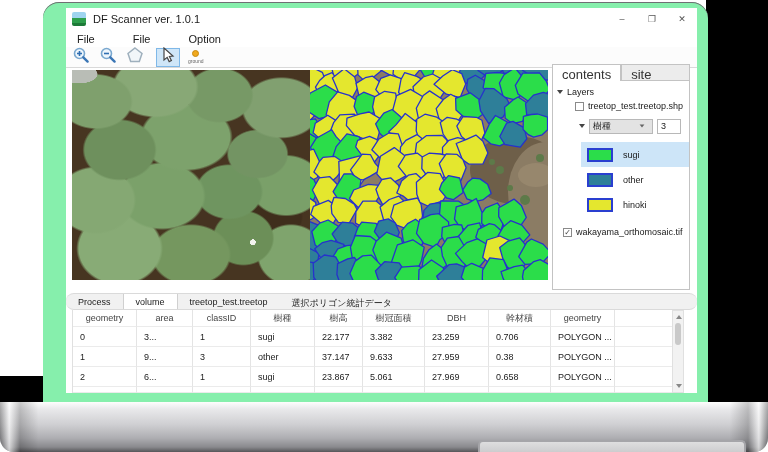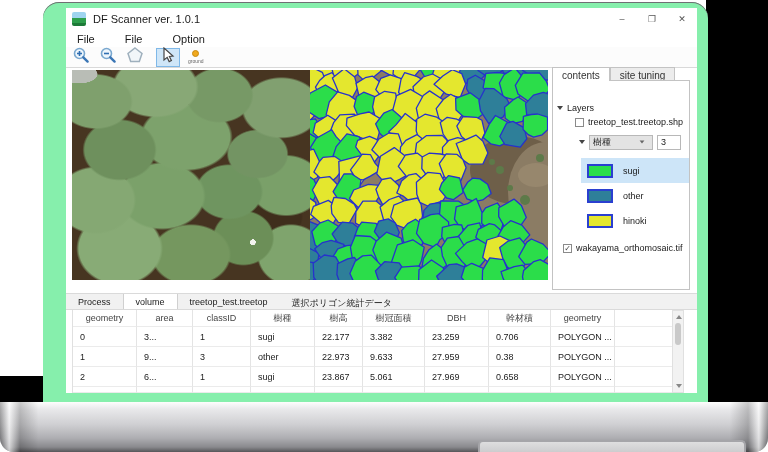--- a/index.html
+++ b/index.html
@@ -27,21 +27,21 @@
   
   .titlebar { position:absolute; left:0; top:0; width:631px; height:22px; background:#fff;
               display:flex; align-items:center; }
   .appicon { width:14px; height:14px; margin-left:6px; border-radius:2px;
              background:linear-gradient(180deg,#9fd4ef 0 42%, #2e9e4c 42% 76%, #1d7a38 76%); }
   .apptitle { font-size:11px; color:#1a1a1a; margin-left:7px; }
   .winbtns { margin-left:auto; display:flex; align-items:center; gap:0; }
   .winbtn { width:30px; height:22px; display:flex; align-items:center; justify-content:center;
             font-size:9px; color:#555; }
   .menubar { position:absolute; left:0; top:22px; width:631px; height:17px; background:#fff;
-             display:flex; align-items:center; gap:8px; font-size:11px; color:#1a1a1a; }
+             display:flex; align-items:center; gap:16px; font-size:11px; color:#1a1a1a; }
   .menuitem { padding:0 11px; }
   .toolbar { position:absolute; left:0; top:39px; width:631px; height:21px; background:#fcfcfc;
              border-bottom:1px solid #d9d9d9; display:flex; align-items:center; }
   .tool { width:24px; height:19px; display:flex; align-items:center; justify-content:center; margin-left:3px; }
   .tool.active { background:#cfe6f8; border:1px solid #7fb8e8; }
   .tool-ground { display:flex; flex-direction:column; align-items:center; margin-left:8px; }
   .gdot { width:7px; height:7px; border-radius:50%; background:#f0a91e; border:1px solid #c88a10; }
   .glabel { font-size:5px; color:#666; margin-top:1px; }
 
   
@@ -64,21 +64,21 @@
       radial-gradient(65px 50px at 50% 88%, #75975f 0 58%, rgba(0,0,0,0) 62%),
       radial-gradient(50px 45px at 72% 80%, #6c8f58 0 58%, rgba(0,0,0,0) 62%),
       radial-gradient(55px 50px at 92% 88%, #7fa46d 0 58%, rgba(0,0,0,0) 62%),
       radial-gradient(50px 35px at 60% 70%, #453321 0 60%, rgba(0,0,0,0) 64%),
       radial-gradient(45px 35px at 85% 70%, #3f2e1c 0 60%, rgba(0,0,0,0) 64%);
   }
   .polymap { left:244px; top:62px; width:238px; height:210px; display:block; }
 
   
   .rpanel { left:486px; top:56px; width:138px; height:226px; }
-  .rtabs { display:flex; font-size:10px; color:#333; height:17px;align-items:flex-end; }
+  .rtabs { display:flex; font-size:13px; color:#333; height:17px; }
   .rtab { padding:2px 9px 0; border:1px solid #c3c3c3; border-bottom:none; background:#ececec; }
   .rtab.active { background:#fff; position:relative; z-index:2; }
   .rbody { position:absolute; left:0; top:16px; width:138px; height:210px;
            background:#fff; border:1px solid #c3c3c3; font-size:9px; color:#1a1a1a; }
   .trow { display:flex; align-items:center; height:14px; }
   .chev { width:0; height:0; border-left:3px solid transparent; border-right:3px solid transparent;
           border-top:4px solid #444; margin:0 4px; }
   .cb { width:9px; height:9px; border:1px solid #8a8a8a; background:#fff; margin-right:4px;
         font-size:8px; line-height:8px; color:#444; text-align:center; }
   .cb.checked::after { content:"✓"; }
@@ -94,21 +94,21 @@
 
   
   .statusbar { left:0; top:287px; width:482px; height:13px; background:#fdfdfd;
                display:flex; align-items:center; font-size:8px; color:#111; }
   .statusbar .coords { margin-left:auto; padding-right:4px; }
   .statusbar .bm { padding-left:6px; }
 
   
   .btabs { left:0; top:285px; width:631px; height:17px; background:#f1f1f1;
            border-top:1px solid #dadada; border-bottom:1px solid #dadada;
-           display:flex; align-items:stretch; font-size:9px; color:#222; }
+           display:flex; align-items:stretch; font-size:9px; color:#222;border-radius:8px; }
   .btab { padding:3px 12px 0; }
   .btab.active { background:#fff; border-left:1px solid #d0d0d0; border-right:1px solid #d0d0d0; }
 
   
   .tablewrap { left:6px; top:302px; width:612px; height:83px; background:#fff; overflow:hidden;
                border-left:1px solid #e0e0e0; }
   .trh, .trd { display:flex; }
   .trh { height:17px; }
   .trd { height:20px; }
   .trd.sliver { height:6px; }
@@ -324,21 +324,21 @@
           <polygon points="223.1,213.8 215.9,221.3 205.5,223.4 198.9,219.5 193.1,208.4 191.0,201.6 204.2,196.6 212.8,195.1 218.8,203.1" fill="#2bdd4a" stroke="#2632cc" stroke-width="1.3" stroke-linejoin="round"></polygon>
           <polygon points="246.6,206.3 237.6,215.5 225.3,220.0 214.3,216.1 212.5,206.6 213.6,200.6 223.8,191.6 230.2,189.6 242.1,196.5" fill="#2bdd4a" stroke="#2632cc" stroke-width="1.3" stroke-linejoin="round"></polygon>
         </svg>
 
       <div class="abs rpanel">
         <div class="rtabs">
           <div class="rtab active">contents</div>
           <div class="rtab">site tuning</div>
         </div>
         <div class="rbody">
-          <div class="trow" style="margin-top:20px">
+          <div class="trow" style="margin-top:4px">
             <span class="chev"></span>
             <span>Layers</span>
           </div>
           <div class="trow" style="padding-left:22px">
             <span class="cb"></span>
             <span>treetop_test.treetop.shp</span>
           </div>
           <div class="comborow" style="padding-left:22px; margin-top:3px">
             <span class="chev"></span>
             <div class="combo">
@@ -400,21 +400,21 @@
           <div class="cell c6">23.259</div>
           <div class="cell c7">0.706</div>
           <div class="cell c8">POLYGON ...</div>
           <div class="cell cf"></div>
         </div>
         <div class="trd">
           <div class="cell c0">1</div>
           <div class="cell c1">9...</div>
           <div class="cell c2">3</div>
           <div class="cell c3">other</div>
-          <div class="cell c4">22.973</div>
+          <div class="cell c4">37.147</div>
           <div class="cell c5">9.633</div>
           <div class="cell c6">27.959</div>
           <div class="cell c7">0.38</div>
           <div class="cell c8">POLYGON ...</div>
           <div class="cell cf"></div>
         </div>
         <div class="trd">
           <div class="cell c0">2</div>
           <div class="cell c1">6...</div>
           <div class="cell c2">1</div>

